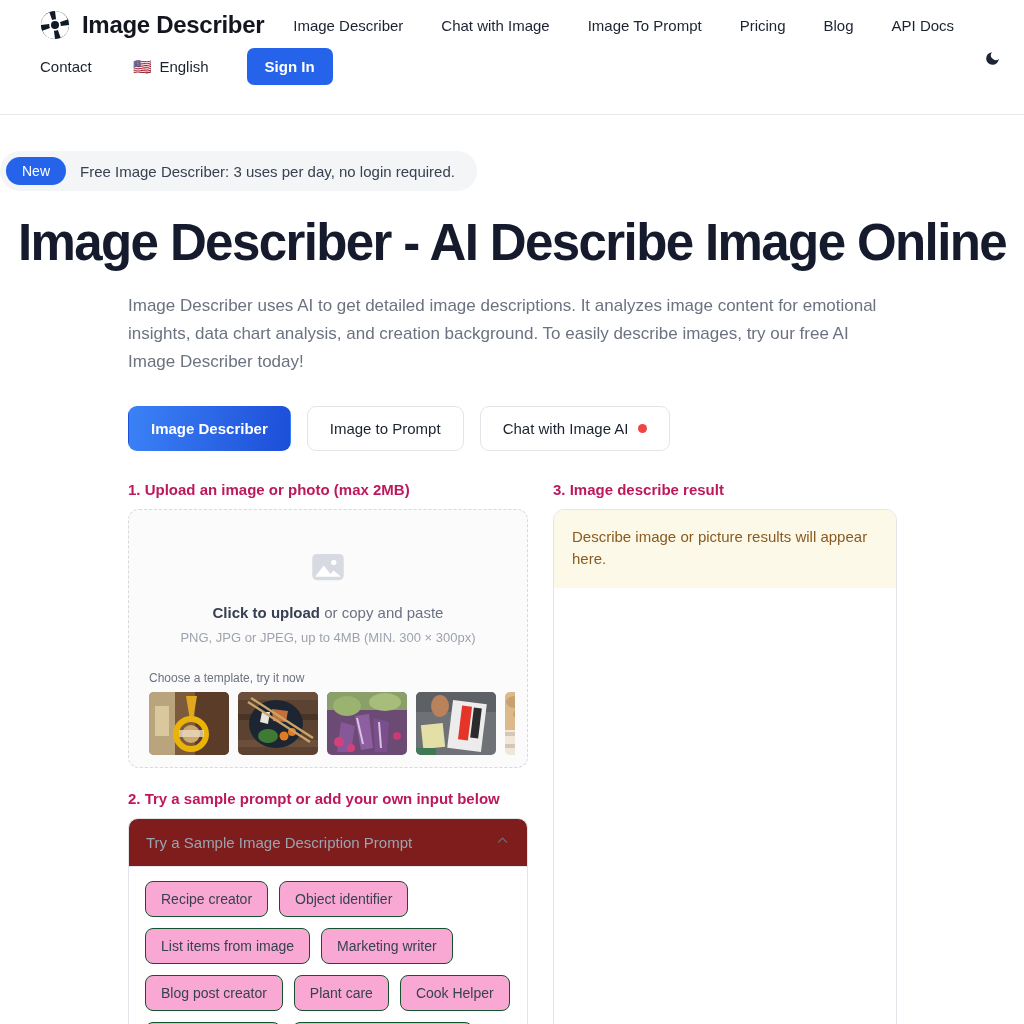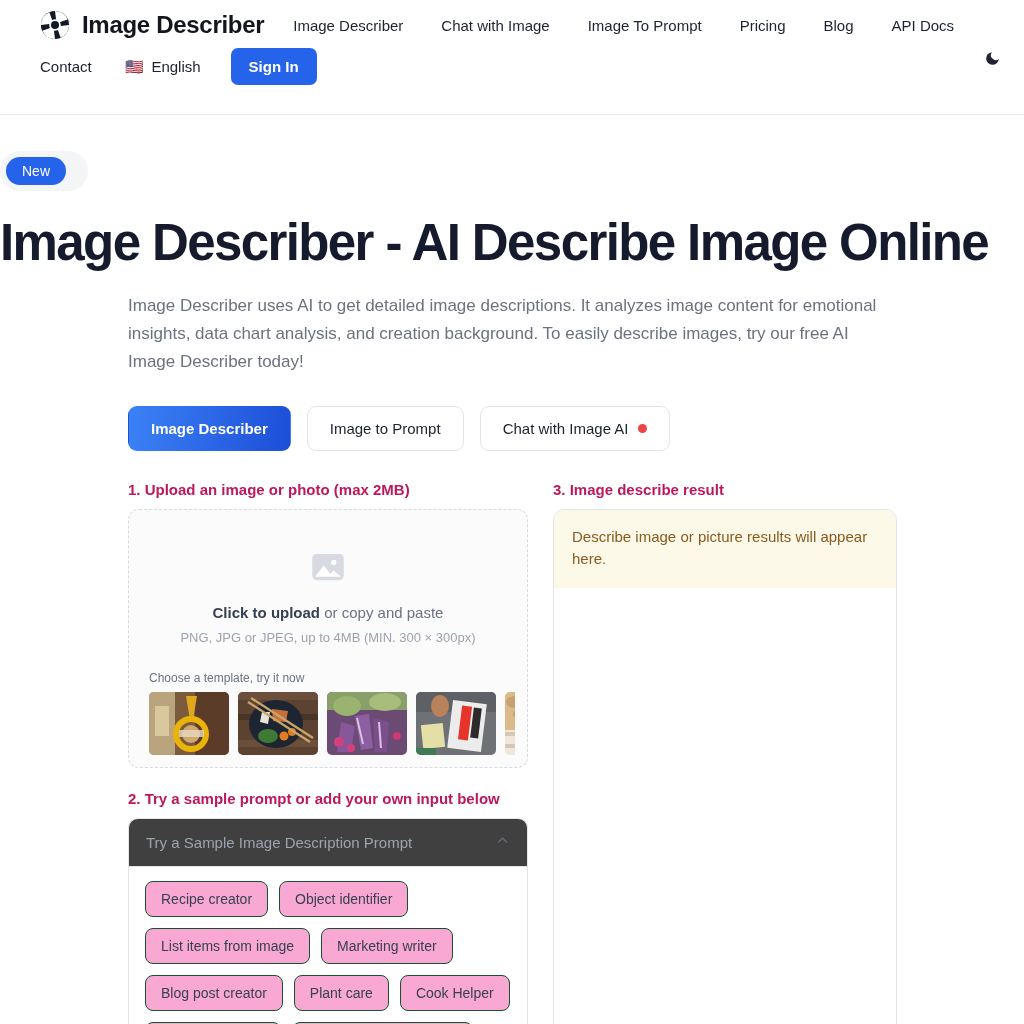--- a/index.html
+++ b/index.html
@@ -27,21 +27,21 @@
   .brand-name {
     font-size: 24px; font-weight: 700; color: #14161f;
     letter-spacing: -0.3px; white-space: nowrap;
   }
   .main-nav { display: flex; align-items: center; gap: 0; margin-left: 10px; }
   .nav-link {
     font-size: 15px; color: #1b2230; padding: 0 19px;
     white-space: nowrap; text-decoration: none; cursor: pointer;
   }
   .header-row2 {
-    display: flex; align-items: center; gap: 8px;
+    display: flex; align-items: center; gap: 16px;
     padding: 8px 40px 0 40px;
   }
   .contact-link { font-size: 15px; color: #1b2230; cursor: pointer; }
   .lang-select {
     display: flex; align-items: center; gap: 7px;
     font-size: 15px; color: #1b2230; margin-left: 26px; cursor: pointer;
   }
   .flag { font-size: 15px; line-height: 1; }
   .signin-btn {
     margin-left: 22px;
@@ -68,20 +68,21 @@
   .banner-badge {
     background: #2563eb; color: #fff;
     font-size: 14px; font-weight: 500;
     border-radius: 999px; padding: 6px 16px;
   }
   .banner-text { font-size: 15px; color: #374151; }
 
   
   .hero-title {
     margin: 24px 0 0 0;
+    text-align: center;
     font-size: 51px; font-weight: 800;
     letter-spacing: -1.6px;
     color: #151b2d;
     line-height: 1.08;
   }
   .hero-sub {
     width: 770px; margin: 22px auto 0 128px;
     font-size: 17px; line-height: 1.65;
     color: #6b7280;
   }
@@ -136,21 +137,21 @@
   }
   .tpl {
     width: 80px; height: 63px; flex: none;
     border-radius: 5px; overflow: hidden; cursor: pointer;
   }
 
   
   .block2 { margin-top: 22px; }
   .select-box {
     border: 1px solid #e3e5ea; border-radius: 10px 10px 0 0;
-    background: #404040;
+    background: #7f1d1d;
     display: flex; align-items: center; justify-content: space-between;
     padding: 14px 17px;
     cursor: pointer;
   }
   .select-placeholder { font-size: 15px; color: #9ca3af; }
   .chips-panel {
     border: 1px solid #e3e5ea; border-top: none;
     border-radius: 0 0 10px 10px;
     background: #fff;
     padding: 14px 16px 18px 16px;
@@ -221,20 +222,21 @@
       <svg width="17" height="17" viewBox="0 0 24 24" aria-hidden="true">
         <path d="M21 12.8A9 9 0 1 1 11.2 3a7 7 0 0 0 9.8 9.8z" fill="#1e2433"></path>
       </svg>
     </span>
   </button>
 </header>
 
 <div class="banner-wrap">
   <div class="banner">
     <span class="banner-badge">New</span>
+    <span class="banner-text">Free Image Describer: 3 uses per day, no login required.</span>
   </div>
 </div>
 
 <h1 class="hero-title">Image Describer - AI Describe Image Online</h1>
 <p class="hero-sub">Image Describer uses AI to get detailed image descriptions. It analyzes image content for emotional insights, data chart analysis, and creation background. To easily describe images, try our free AI Image Describer today!</p>
 
 <div class="tabs">
   <button class="tab active">
     <span>Image Describer</span>
   </button>

